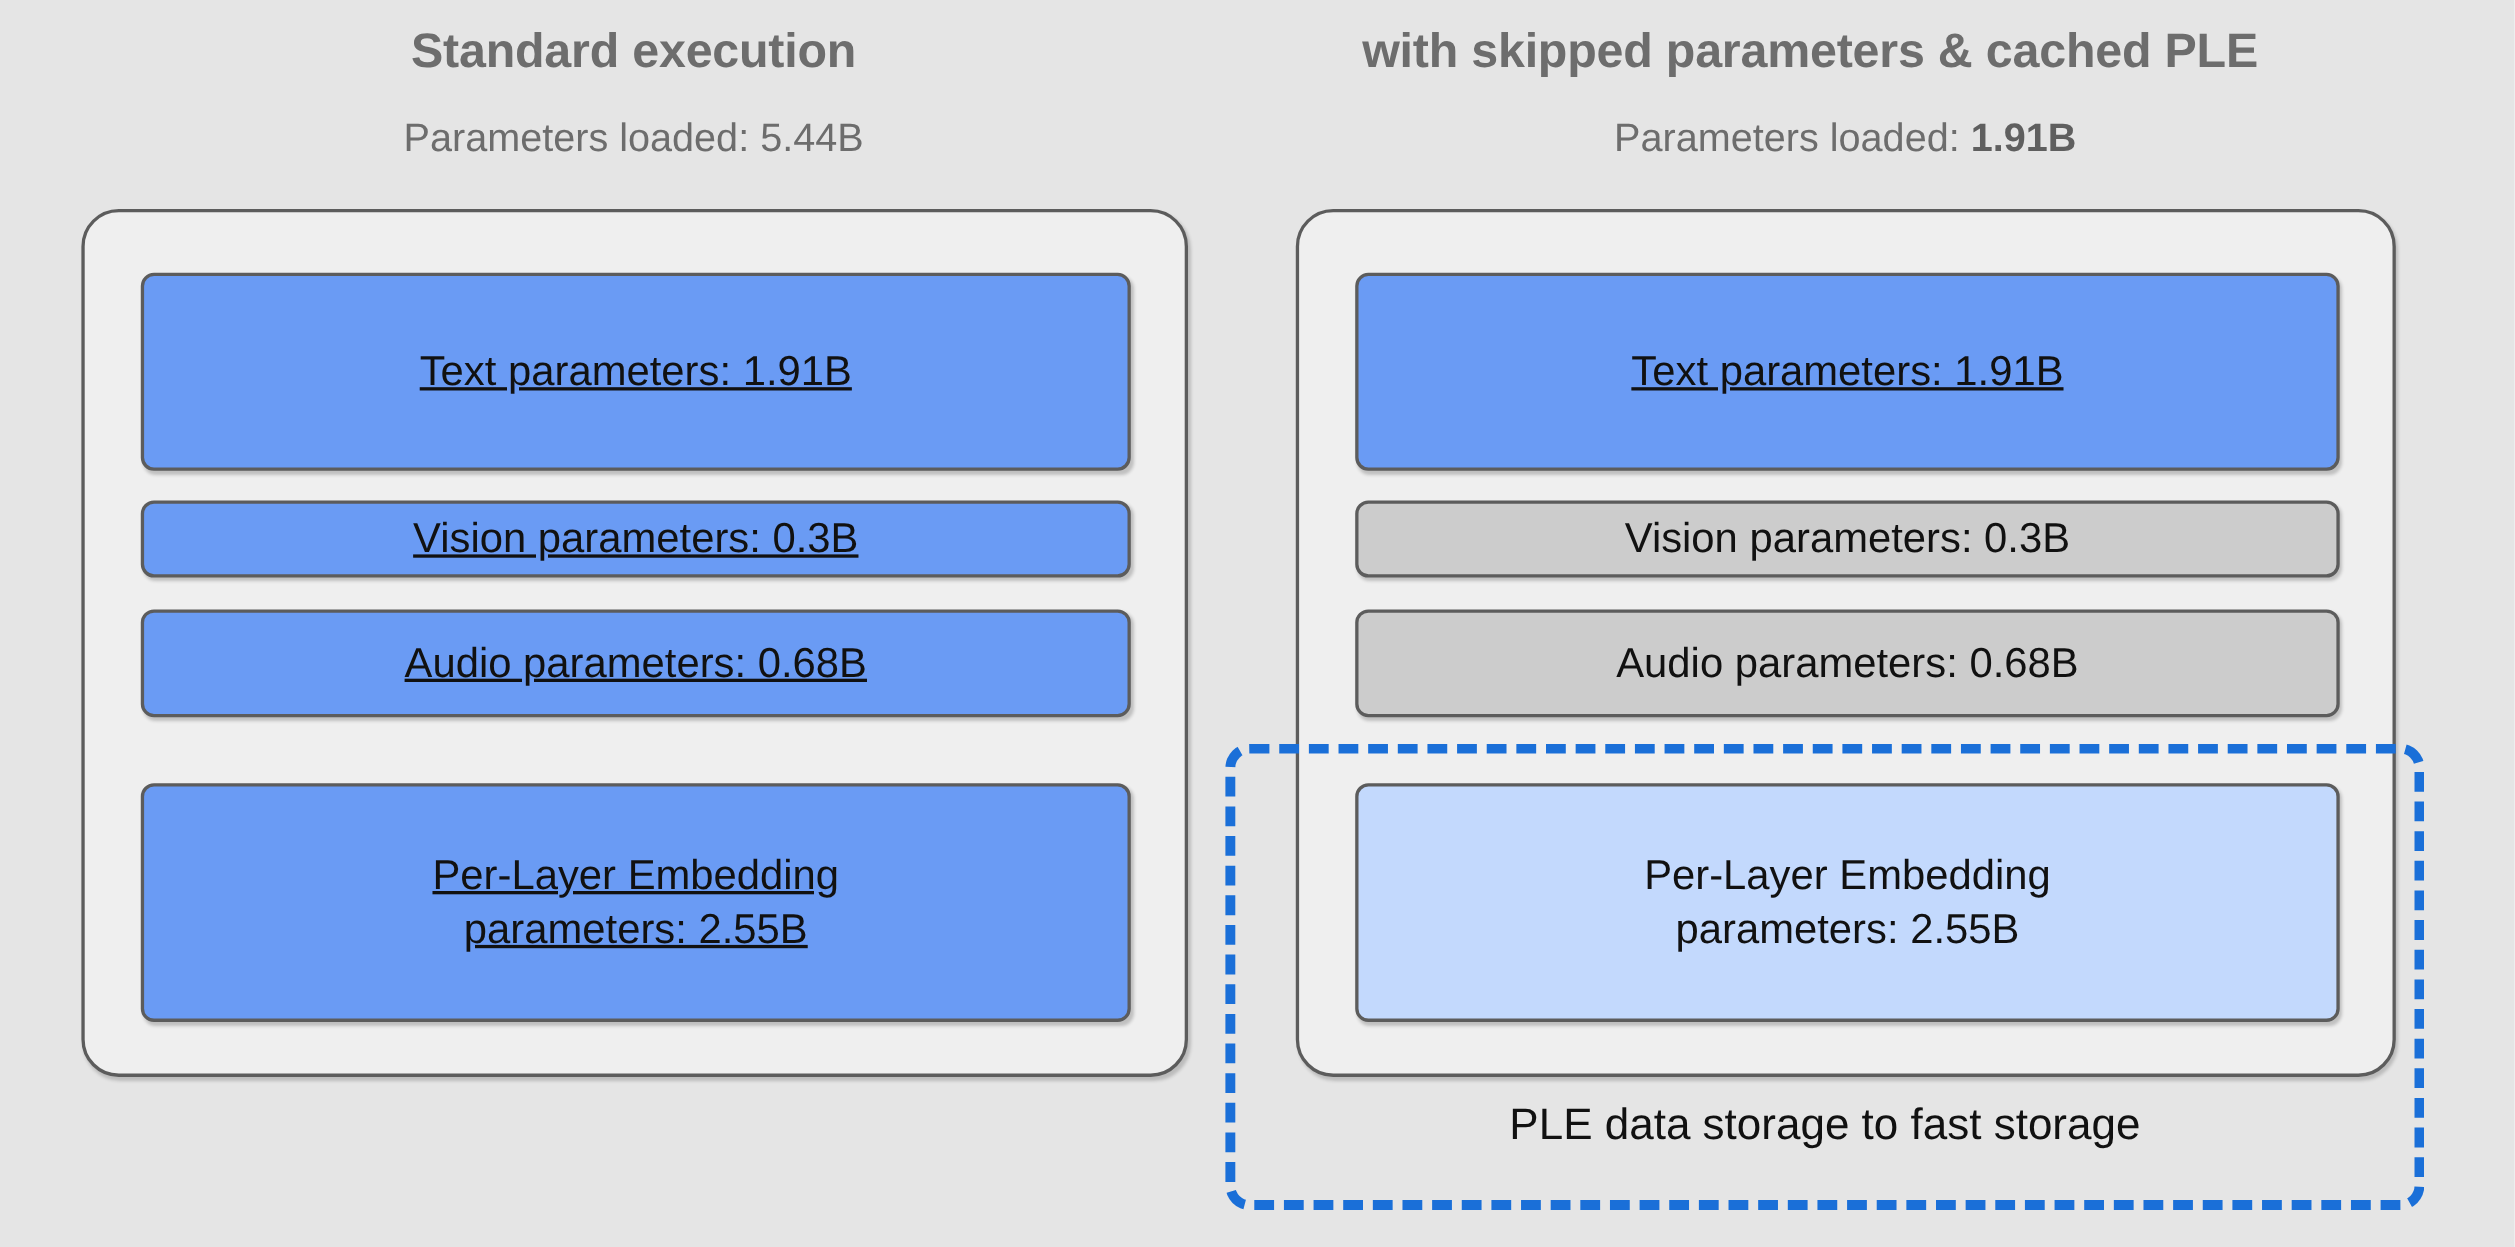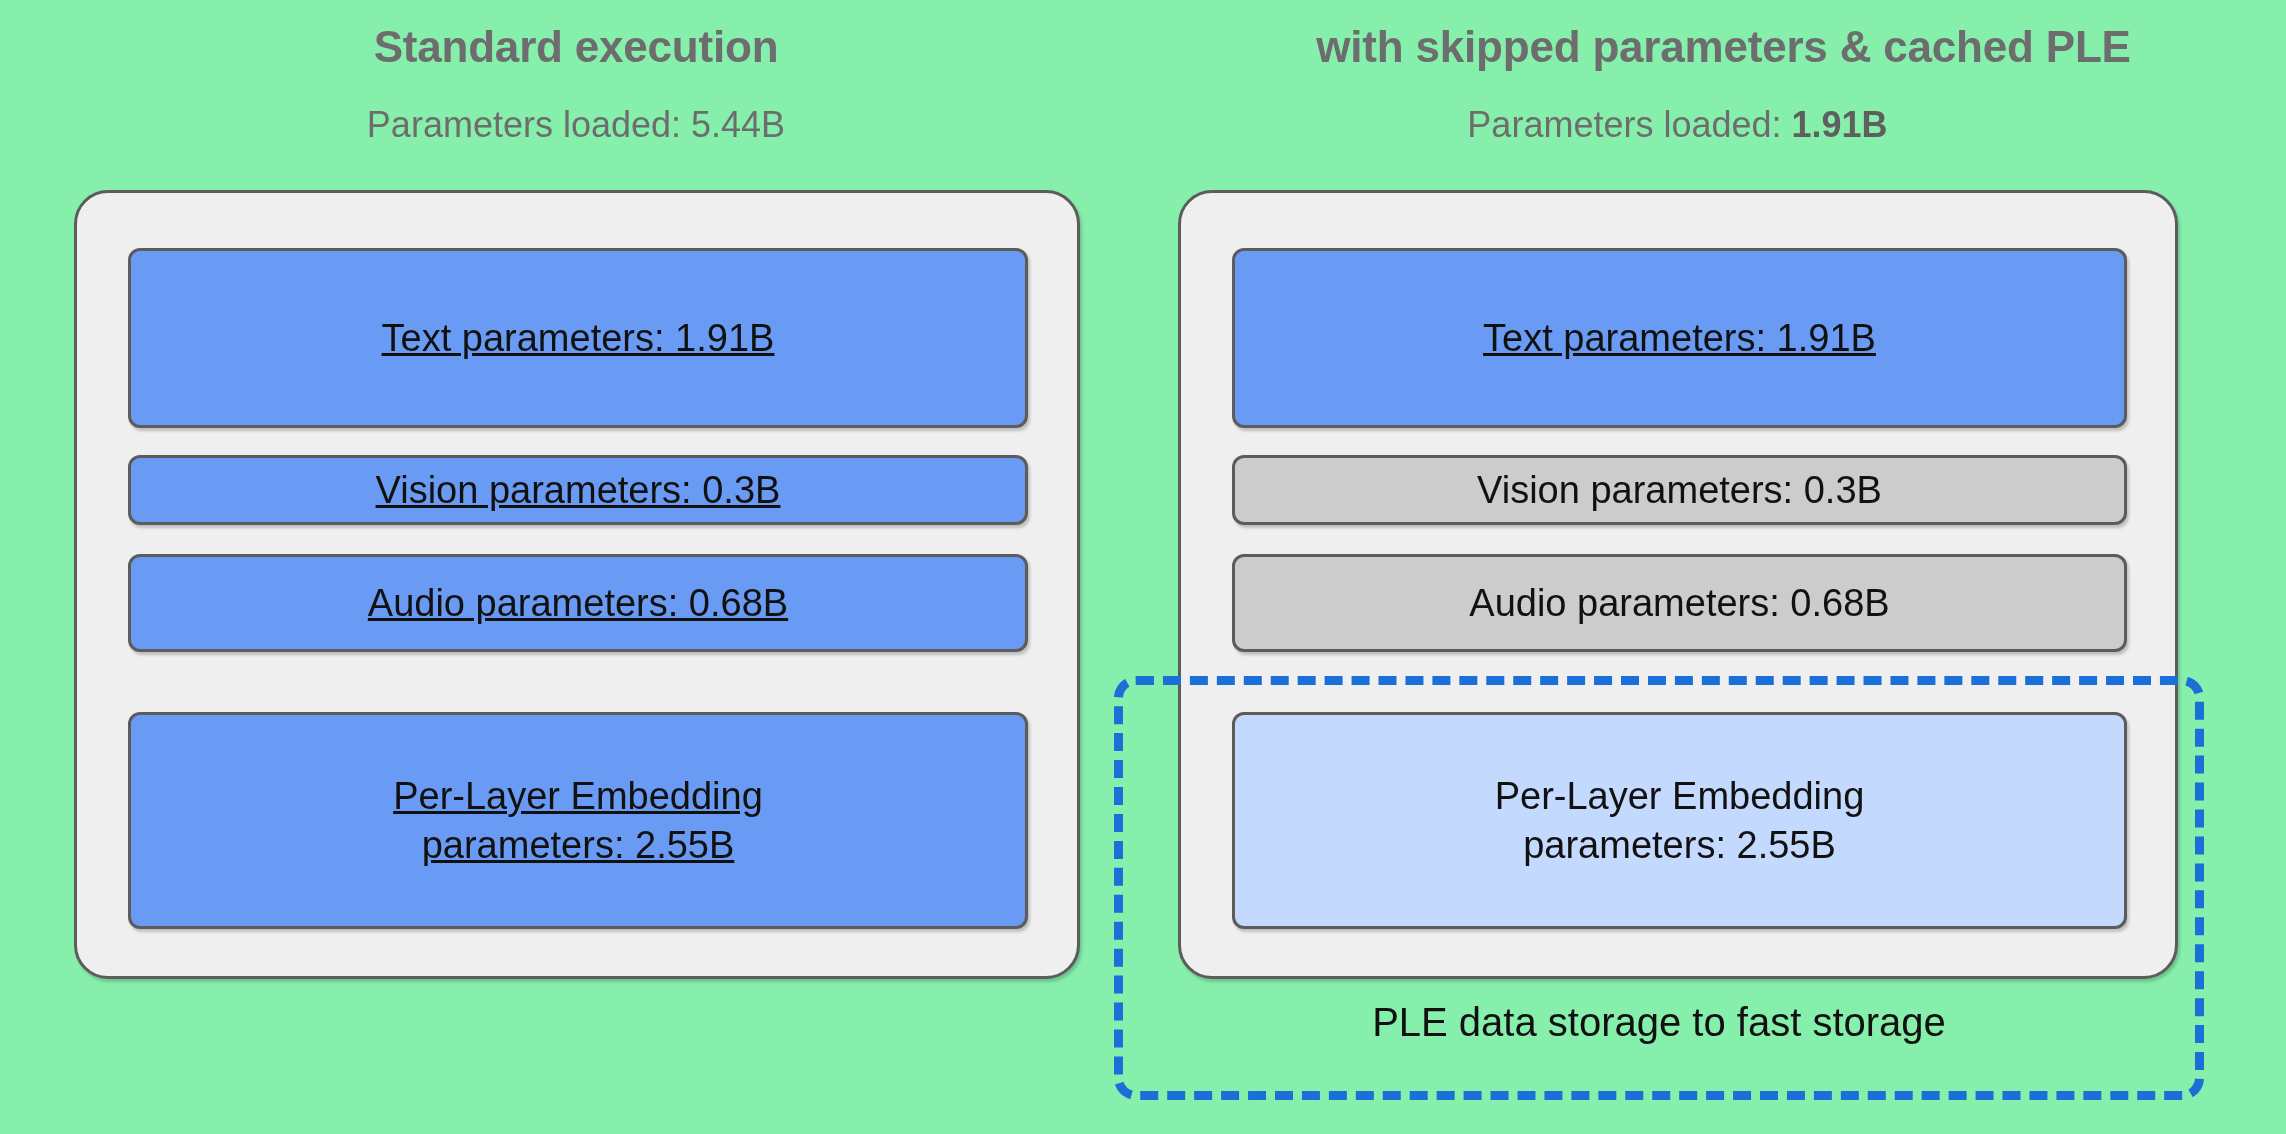--- a/index.html
+++ b/index.html
@@ -10,21 +10,21 @@
   body {
     width: 2286px;
     height: 1134px;
     font-family: "Liberation Sans", sans-serif;
     overflow: hidden;
   }
   .canvas {
     position: relative;
     width: 2286px;
     height: 1134px;
-    background: #86efac;
+    background: #e5e5e5;
   }
 
   
   .col-title {
     position: absolute;
     text-align: center;
     font-weight: bold;
     font-size: 44px;
     color: #6d6d6d;
     letter-spacing: -0.2px;
@@ -34,21 +34,21 @@
     position: absolute;
     text-align: center;
     font-size: 36px;
     color: #6d6d6d;
     white-space: nowrap;
   }
   .col-subtitle b { font-weight: bold; color: #5f5f5f; }
 
   #left-title    { left: 74px;   top: 22px;  width: 1004px; }
   #left-subtitle { left: 74px;   top: 104px; width: 1004px; }
-  #right-title   { left: 1224px; top: 22px;  width: 999px; }
+  #right-title   { left: 1146px; top: 22px;  width: 999px; }
   #right-subtitle{ left: 1178px; top: 104px; width: 999px; }
 
   
   .panel {
     position: absolute;
     background: #efefef;
     border: 3px solid #5c5c5c;
     border-radius: 34px;
     box-sizing: border-box;
     box-shadow: 2px 3px 3px rgba(0,0,0,0.18);

